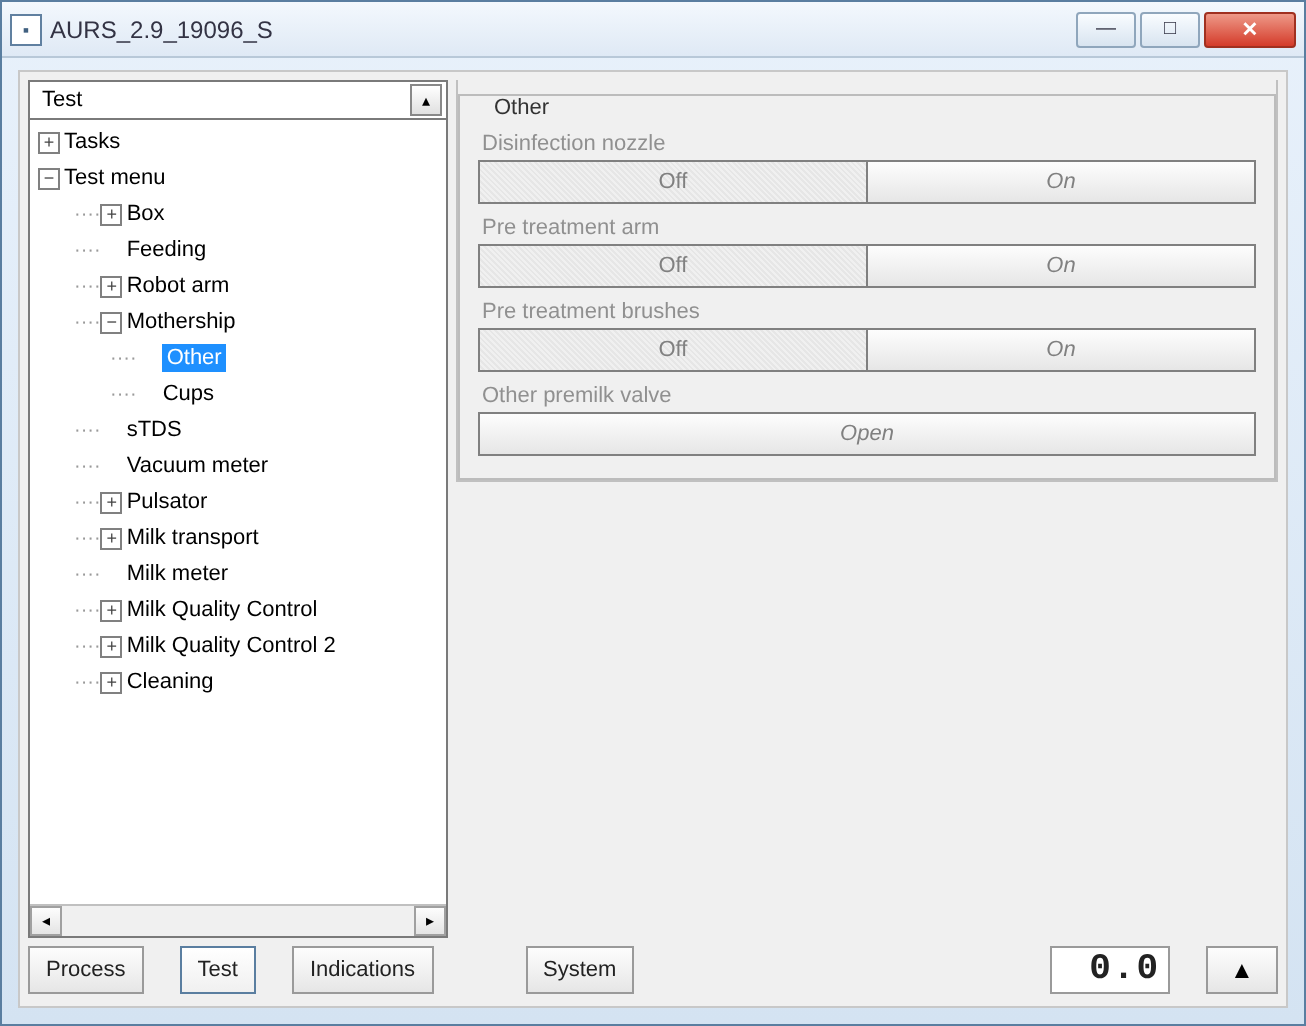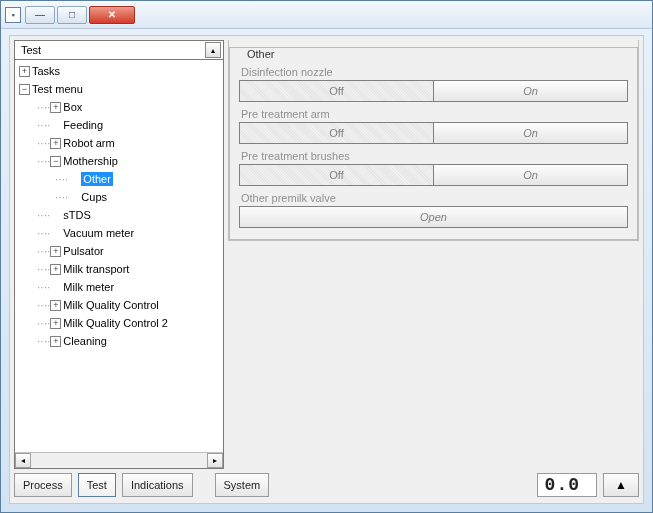--- a/index.html
+++ b/index.html
@@ -201,21 +201,21 @@
     background: linear-gradient(#fdfdfd,#e6e6e6);
     color: #808080;
     font-style: italic;
   }
   .bottom-bar {
     position: absolute;
     left: 4px; right: 4px; bottom: 4px;
     height: 28px;
     display: flex;
     align-items: center;
-    gap: 6px;
+    gap: 18px;
   }
   .tab-btn {
     height: 24px;
     padding: 0 8px;
     border: 1px solid #9a9a9a;
     background: linear-gradient(#fdfdfd,#e6e6e6);
     display: flex; align-items: center; justify-content:center;
     font-size: 11px;
     color: #222;
   }
@@ -226,37 +226,38 @@
   .spacer { flex: 1; }
   .digital {
     width: 60px; height: 24px;
     border: 1px solid #9a9a9a;
     background: #fff;
     font-family: 'Courier New', monospace;
     font-size: 18px;
     font-weight: bold;
     display:flex;align-items:center;justify-content:flex-end;
     letter-spacing: 1px;
-    padding-right: 16px;
+    padding-right: 4px;
     color: #222;
   }
   .tri-btn {
     width: 36px; height: 24px;
     border: 1px solid #9a9a9a;
     background: linear-gradient(#fdfdfd,#e6e6e6);
     display:flex;align-items:center;justify-content:center;
     font-size: 12px;
   }
 </style>
 </head>
 <body>
 
 <div class="window">
   <div class="titlebar">
     <span class="title-icon">▪</span>
+    <span class="title-text">AURS_2.9_19096_S</span>
     <div class="win-controls">
       <div class="win-btn">—</div>
       <div class="win-btn">□</div>
       <div class="win-btn close">✕</div>
     </div>
   </div>
 
   <div class="client">
     <div class="main-row">
 

